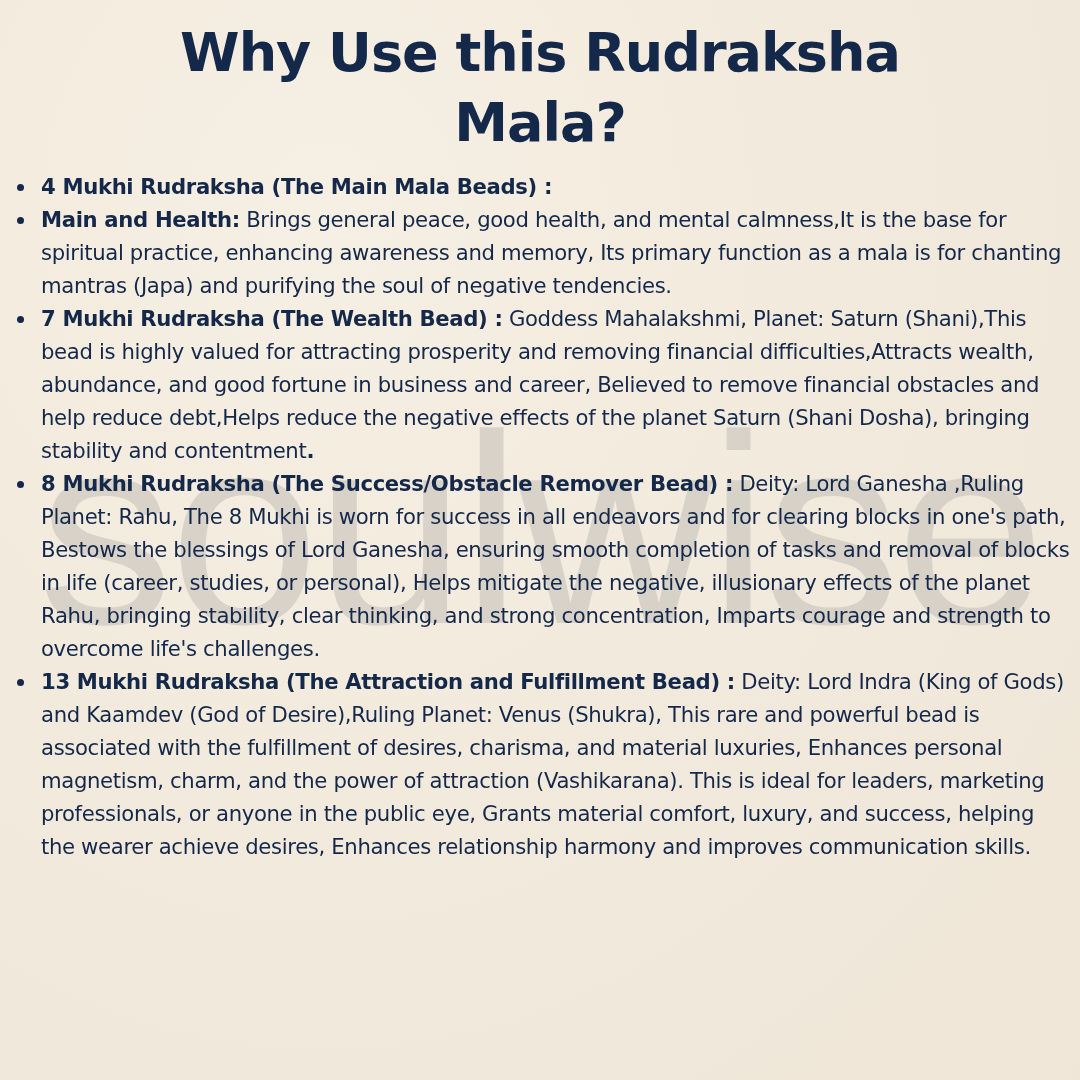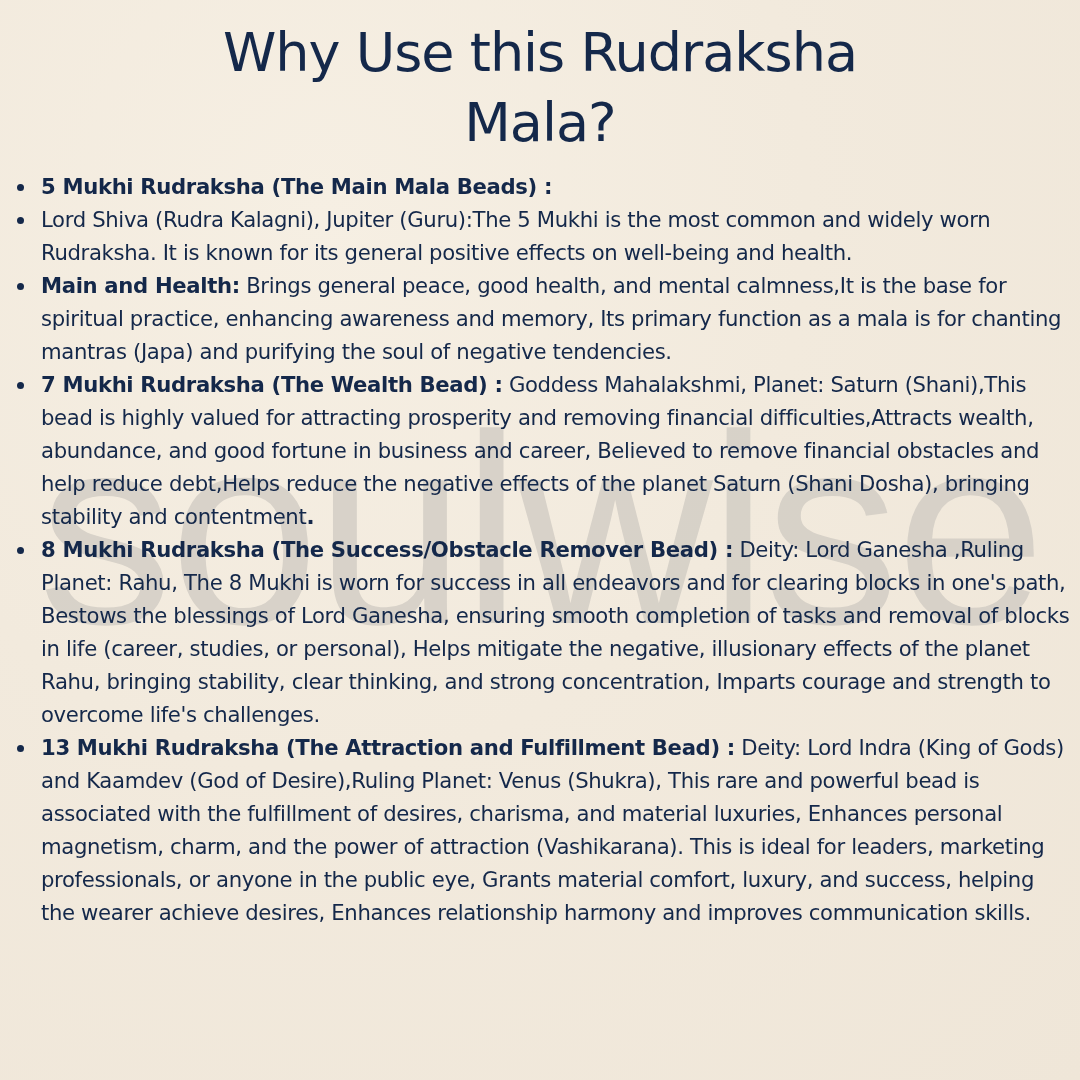--- a/index.html
+++ b/index.html
@@ -11,21 +11,21 @@
   }
   .watermark {
     position:absolute; left:30px; top:395px; width:1020px;
     font-family:"Liberation Sans", sans-serif; font-size:270px; font-weight:400;
     color:#cfcac2; opacity:0.75; letter-spacing:-4px; line-height:1;
     text-align:center; z-index:0; user-select:none;
   }
   .title {
     position:relative; z-index:1;
     margin:18px 0 0 0; text-align:center;
-    font-family:"DejaVu Sans", sans-serif; font-weight:normal;
+    font-family:"DejaVu Sans", sans-serif; font-weight:bold;
     font-size:54px; line-height:70px; color:#14284a; letter-spacing:-1px;
   }
   .title span { display:block; }
   ul.items {
     position:relative; z-index:1;
     list-style:none; margin:12px 0 0 0; padding:0 10px 0 41px;
   }
   ul.items li {
     position:relative; font-size:21.2px; line-height:33px; letter-spacing:-0.35px;
   }
@@ -40,24 +40,21 @@
 
 <div class="watermark">soulwise</div>
 
 <h1 class="title">
   <span>Why Use this Rudraksha</span>
   <span>Mala?</span>
 </h1>
 
 <ul class="items">
   <li>
-    <span class="b">5 Mukhi Rudraksha (The Main Mala Beads) :</span><span></span>
-  </li>
-  <li>
-    <span class="b"></span><span> Lord Shiva (Rudra Kalagni), Jupiter (Guru):The 5 Mukhi is the most common and widely worn Rudraksha. It is known for its general positive effects on well-being and health.</span>
+    <span class="b">4 Mukhi Rudraksha (The Main Mala Beads) :</span><span></span>
   </li>
   <li>
     <span class="b">Main and Health:</span><span> Brings general peace, good health, and mental calmness,It is the base for spiritual practice, enhancing awareness and memory, Its primary function as a mala is for chanting mantras (Japa) and purifying the soul of negative tendencies.</span>
   </li>
   <li>
     <span class="b">7 Mukhi Rudraksha (The Wealth Bead) :</span><span> Goddess Mahalakshmi, Planet: Saturn (Shani),This bead is highly valued for attracting prosperity and removing financial difficulties,Attracts wealth, abundance, and good fortune in business and career, Believed to remove financial obstacles and help reduce debt,Helps reduce the negative effects of the planet Saturn (Shani Dosha), bringing stability and contentment</span><span class="b">.</span>
   </li>
   <li>
     <span class="b">8 Mukhi Rudraksha (The Success/Obstacle Remover Bead) :</span><span> Deity: Lord Ganesha ,Ruling Planet: Rahu, The 8 Mukhi is worn for success in all endeavors and for clearing blocks in one's path, Bestows the blessings of Lord Ganesha, ensuring smooth completion of tasks and removal of blocks in life (career, studies, or personal), Helps mitigate the negative, illusionary effects of the planet Rahu, bringing stability, clear thinking, and strong concentration, Imparts courage and strength to overcome life's challenges.</span>
   </li>

